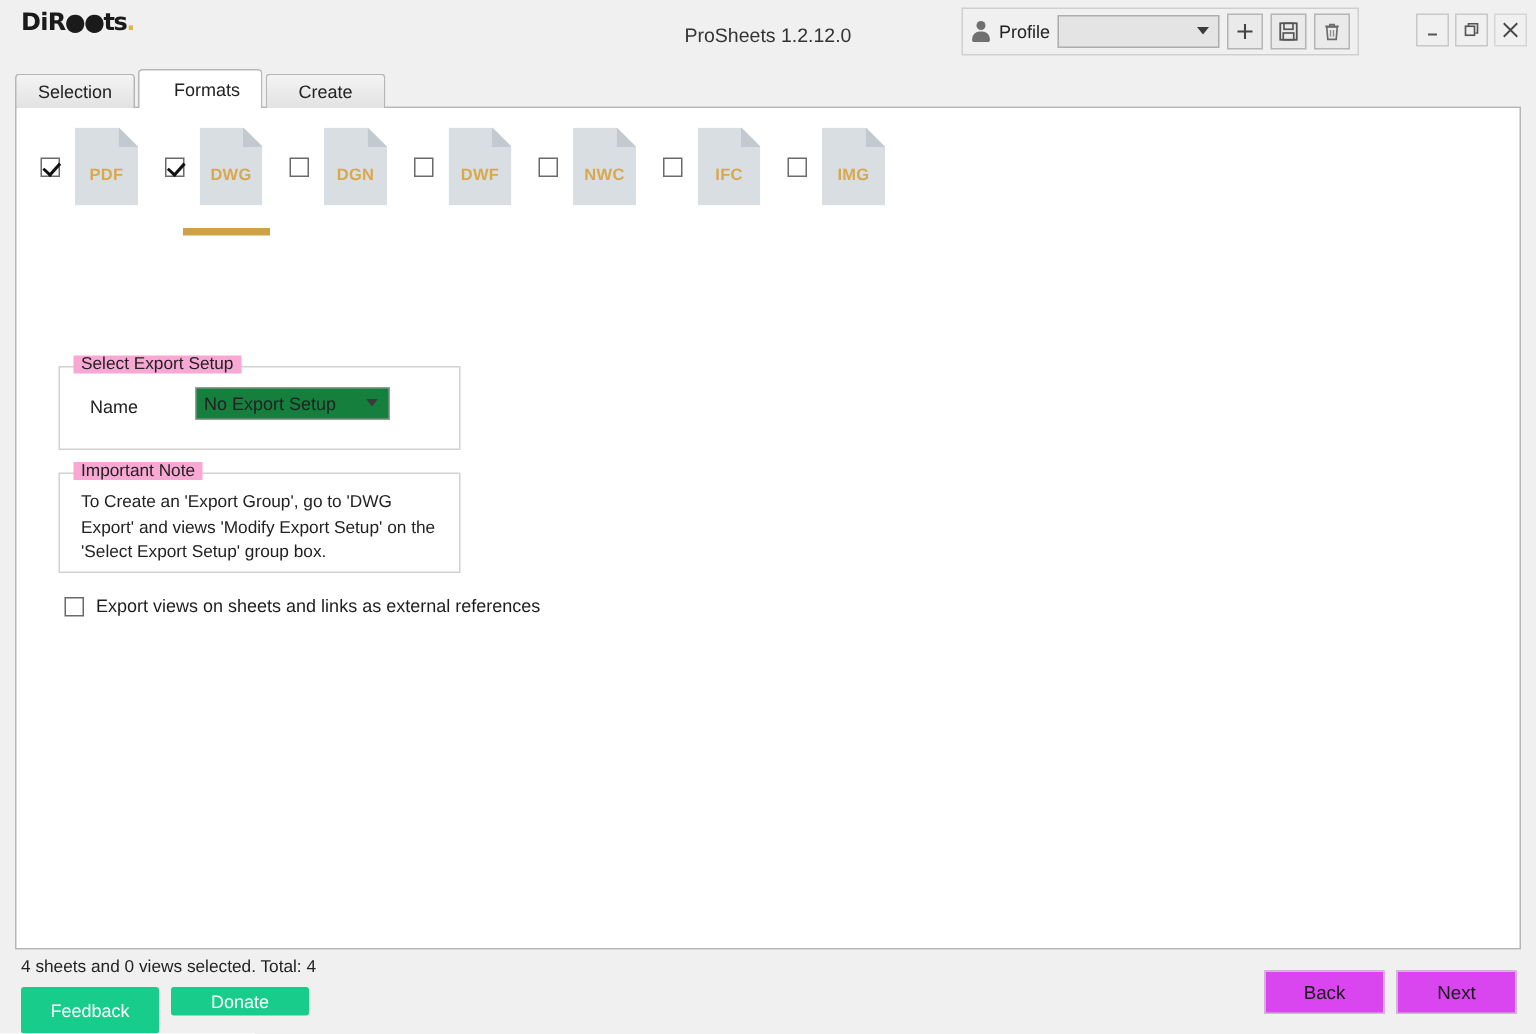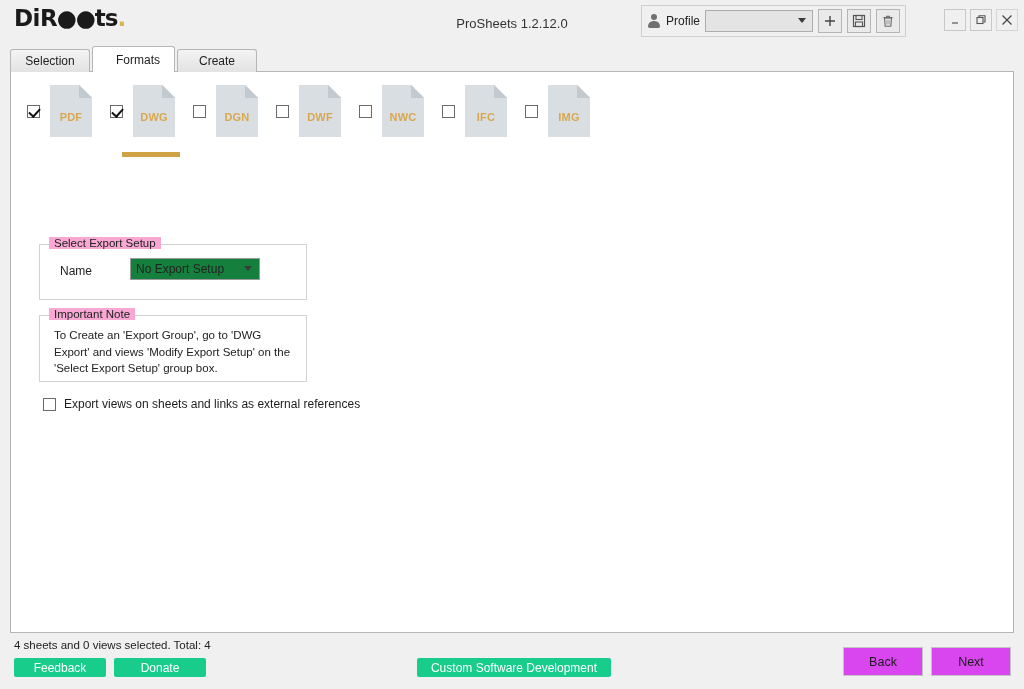--- a/index.html
+++ b/index.html
@@ -16,21 +16,21 @@
     background: #f0f0f0;
   }
 
   
   .titlebar {
     position: absolute; left: 0; top: 0; width: 1024px; height: 45px;
     background: #f0f0f0;
   }
   .logo {
     position: absolute; left: 14px; top: 7px;
-    font-size: 23px; font-weight: bold; color: #1a1a1a;
+    font-size: 16px; font-weight: bold; color: #1a1a1a;
     letter-spacing: -0.5px; line-height: 1;
     font-family: "DejaVu Sans", sans-serif;
   }
   .logo .oo { color: #1a1a1a; letter-spacing: -1px; }
   .logo .dot { color: #d9b44a; }
   .apptitle {
     position: absolute; left: 0; top: 16px; width: 1024px;
     text-align: center; font-size: 13px; color: #333;
   }
 
@@ -215,21 +215,21 @@
     font-size: 11.5px; color: #222;
   }
   .greenbtn {
     background: #18cd8c;
     color: #ffffff;
     font-size: 12px;
     border: none;
     display: flex; align-items: center; justify-content: center;
     border-radius: 2px;
   }
-  #feedback-btn { position: absolute; left: 14px; top: 658px; width: 92px; height: 19px; }
+  #feedback-btn { position: absolute; left: 14px; top: 658px; width: 92px; height: 31px; }
   #donate-btn   { position: absolute; left: 114px; top: 658px; width: 92px; height: 19px; }
   #csd-btn      { position: absolute; left: 417px; top: 658px; width: 194px; height: 19px; }
 
   .navbtn {
     position: absolute; top: 647px;
     width: 80px; height: 29px;
     background: #d946ef;
     border: 1px solid #c3c3c3;
     font-size: 12.5px; color: #1b1b1b;
     display: flex; align-items: center; justify-content: center;
@@ -391,18 +391,17 @@
       <span class="box"></span>
       <span class="txt">Export views on sheets and links as external references</span>
     </div>
 
   </div>
 
   <div class="status">4 sheets and 0 views selected. Total: 4</div>
 
   <div class="greenbtn" id="feedback-btn">Feedback</div>
   <div class="greenbtn" id="donate-btn">Donate</div>
-  <div class="greenbtn" id="csd-btn">Custom Software Development</div>
 
   <div class="navbtn" id="back-btn">Back</div>
   <div class="navbtn" id="next-btn">Next</div>
 
 </div>
 
 </body></html>

